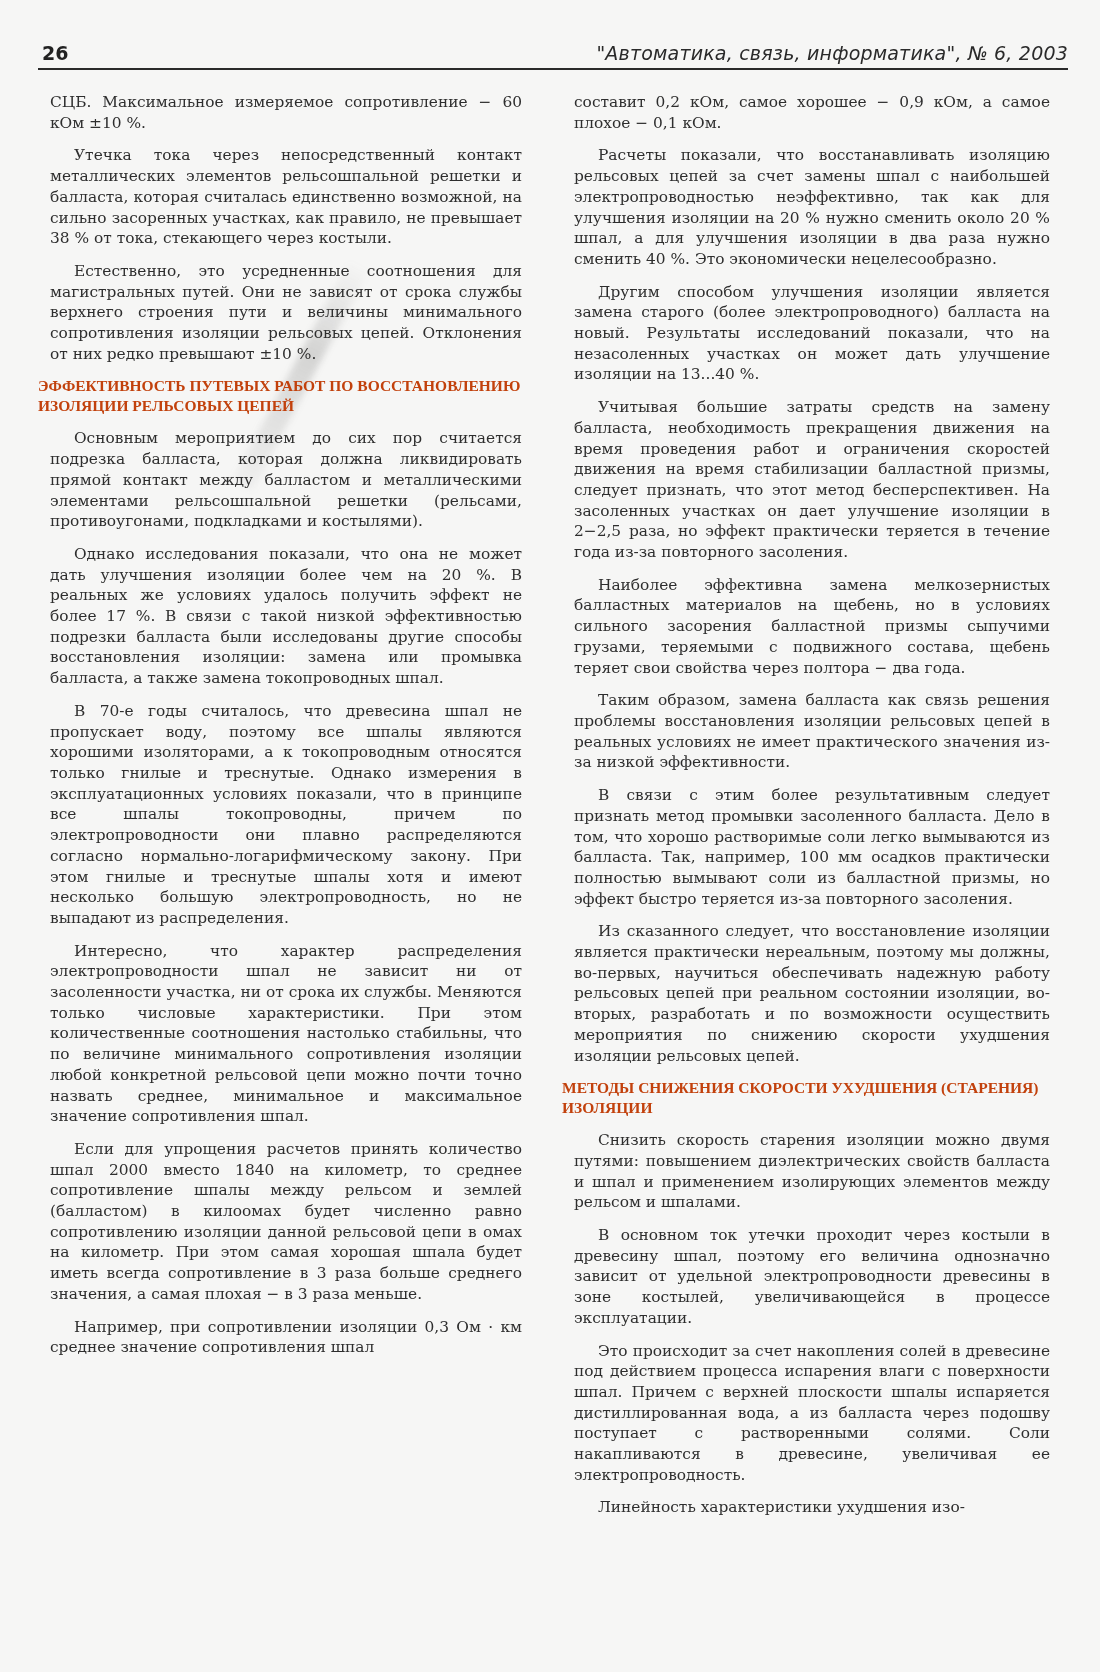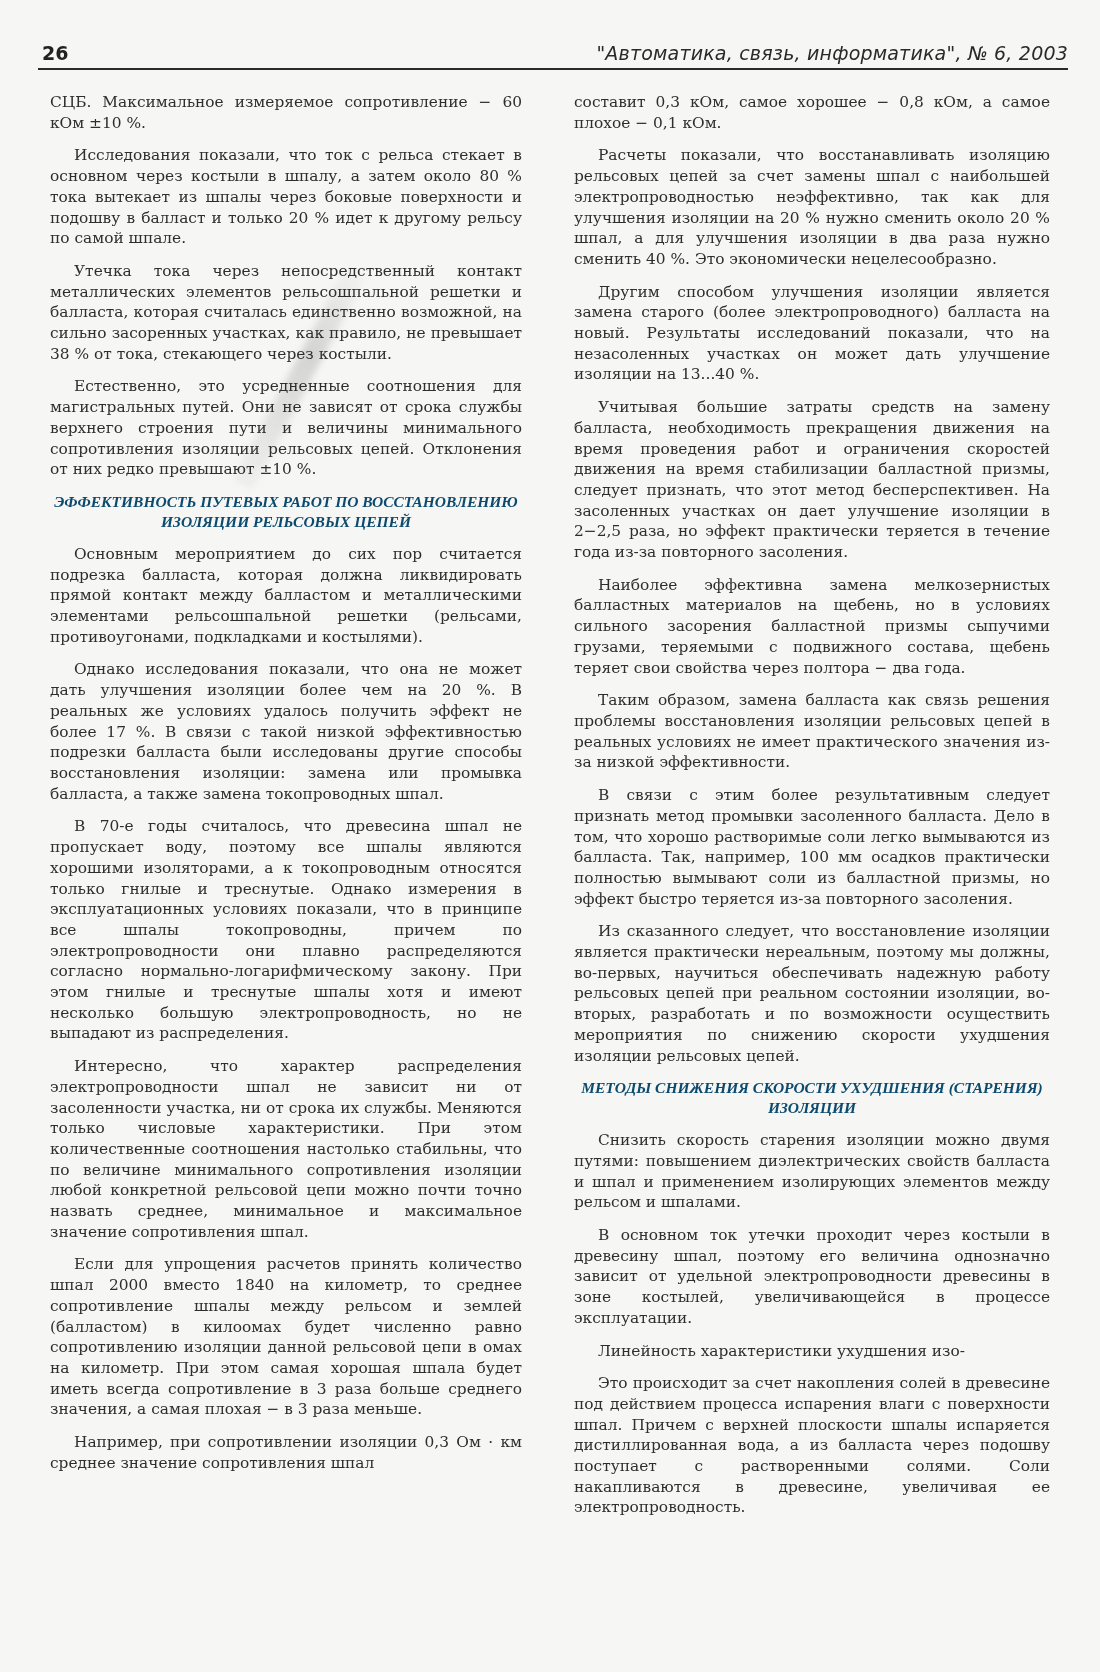--- a/index.html
+++ b/index.html
@@ -26,63 +26,61 @@
   .col {
     position: absolute; top: 80px; width: 496px;
     font-size: 15.4px; line-height: 20.7px; text-align: justify;
   }
   .col-left { left: 38px; }
   .col-right { left: 562px; width: 500px; }
   .col p { margin: 12px; text-indent: 24px; hyphens: manual; }
   .col p.noindent { text-indent: 0; }
   .section-title {
     font-family: "Liberation Serif", "DejaVu Serif", serif; font-weight: bold;
-    font-size: 15.5px; line-height: 20px; text-align: center; color: #0c4a6e;
+    font-size: 15.5px; line-height: 20px; text-align: left; color: #c2410c;
     margin: 12px 0 6px 0;
-    font-style: italic;
   }
   .smudge {
     position: absolute; left: 290px; top: 250px; width: 22px; height: 250px;
     background: linear-gradient(180deg, rgba(120,120,120,0) 0%, rgba(110,110,110,0.25) 40%, rgba(110,110,110,0.05) 100%);
     transform: rotate(28deg); filter: blur(3px);
   }
 </style>
 </head>
 <body>
 
 <div class="page">
   <div class="header">
     <span class="page-num">26</span>
     <span class="journal">"Автоматика, связь, информатика", № 6, 2003</span>
   </div>
 
   <div class="smudge"></div>
 
   <div class="col col-left">
     <p class="noindent">СЦБ. Максимальное измеряемое сопротивление − 60 кОм ±10 %.</p>
-    <p>Исследования показали, что ток с рельса стекает в основном через костыли в шпалу, а затем около 80 % тока вытекает из шпалы через боковые поверхности и подошву в балласт и только 20 % идет к другому рельсу по самой шпале.</p>
     <p>Утечка тока через непосредственный контакт металлических элементов рельсошпальной решетки и балласта, которая считалась единственно возможной, на сильно засоренных участках, как правило, не превышает 38 % от тока, стекающего через костыли.</p>
     <p>Естественно, это усредненные соотношения для магистральных путей. Они не зависят от срока службы верхнего строения пути и величины минимального сопротивления изоляции рельсовых цепей. Отклонения от них редко превышают ±10 %.</p>
     <div class="section-title">ЭФФЕКТИВНОСТЬ ПУТЕВЫХ РАБОТ ПО ВОССТАНОВЛЕНИЮ ИЗОЛЯЦИИ РЕЛЬСОВЫХ ЦЕПЕЙ</div>
     <p>Основным мероприятием до сих пор считается подрезка балласта, которая должна ликвидировать прямой контакт между балластом и металлическими элементами рельсошпальной решетки (рельсами, противоугонами, подкладками и костылями).</p>
     <p>Однако исследования показали, что она не может дать улучшения изоляции более чем на 20 %. В реальных же условиях удалось получить эффект не более 17 %. В связи с такой низкой эффективностью подрезки балласта были исследованы другие способы восстановления изоляции: замена или промывка балласта, а также замена токопроводных шпал.</p>
     <p>В 70-е годы считалось, что древесина шпал не пропускает воду, поэтому все шпалы являются хорошими изоляторами, а к токопроводным относятся только гнилые и треснутые. Однако измерения в эксплуатационных условиях показали, что в принципе все шпалы токопроводны, причем по электропроводности они плавно распределяются согласно нормально-логарифмическому закону. При этом гнилые и треснутые шпалы хотя и имеют несколько большую электропроводность, но не выпадают из распределения.</p>
     <p>Интересно, что характер распределения электропроводности шпал не зависит ни от засоленности участка, ни от срока их службы. Меняются только числовые характеристики. При этом количественные соотношения настолько стабильны, что по величине минимального сопротивления изоляции любой конкретной рельсовой цепи можно почти точно назвать среднее, минимальное и максимальное значение сопротивления шпал.</p>
     <p>Если для упрощения расчетов принять количество шпал 2000 вместо 1840 на километр, то среднее сопротивление шпалы между рельсом и землей (балластом) в килоомах будет численно равно сопротивлению изоляции данной рельсовой цепи в омах на километр. При этом самая хорошая шпала будет иметь всегда сопротивление в 3 раза больше среднего значения, а самая плохая − в 3 раза меньше.</p>
     <p>Например, при сопротивлении изоляции 0,3 Ом · км среднее значение сопротивления шпал</p>
   </div>
 
   <div class="col col-right">
-    <p class="noindent">составит 0,3 кОм, самое хорошее − 0,8 кОм, а самое плохое − 0,1 кОм.</p>
+    <p class="noindent">составит 0,2 кОм, самое хорошее − 0,9 кОм, а самое плохое − 0,1 кОм.</p>
     <p>Расчеты показали, что восстанавливать изоляцию рельсовых цепей за счет замены шпал с наибольшей электропроводностью неэффективно, так как для улучшения изоляции на 20 % нужно сменить около 20 % шпал, а для улучшения изоляции в два раза нужно сменить 40 %. Это экономически нецелесообразно.</p>
     <p>Другим способом улучшения изоляции является замена старого (более электропроводного) балласта на новый. Результаты исследований показали, что на незасоленных участках он может дать улучшение изоляции на 13...40 %.</p>
     <p>Учитывая большие затраты средств на замену балласта, необходимость прекращения движения на время проведения работ и ограничения скоростей движения на время стабилизации балластной призмы, следует признать, что этот метод бесперспективен. На засоленных участках он дает улучшение изоляции в 2−2,5 раза, но эффект практически теряется в течение года из-за повторного засоления.</p>
     <p>Наиболее эффективна замена мелкозернистых балластных материалов на щебень, но в условиях сильного засорения балластной призмы сыпучими грузами, теряемыми с подвижного состава, щебень теряет свои свойства через полтора − два года.</p>
     <p>Таким образом, замена балласта как связь решения проблемы восстановления изоляции рельсовых цепей в реальных условиях не имеет практического значения из-за низкой эффективности.</p>
     <p>В связи с этим более результативным следует признать метод промывки засоленного балласта. Дело в том, что хорошо растворимые соли легко вымываются из балласта. Так, например, 100 мм осадков практически полностью вымывают соли из балластной призмы, но эффект быстро теряется из-за повторного засоления.</p>
     <p>Из сказанного следует, что восстановление изоляции является практически нереальным, поэтому мы должны, во-первых, научиться обеспечивать надежную работу рельсовых цепей при реальном состоянии изоляции, во-вторых, разработать и по возможности осуществить мероприятия по снижению скорости ухудшения изоляции рельсовых цепей.</p>
     <div class="section-title">МЕТОДЫ СНИЖЕНИЯ СКОРОСТИ УХУДШЕНИЯ (СТАРЕНИЯ) ИЗОЛЯЦИИ</div>
     <p>Снизить скорость старения изоляции можно двумя путями: повышением диэлектрических свойств балласта и шпал и применением изолирующих элементов между рельсом и шпалами.</p>
     <p>В основном ток утечки проходит через костыли в древесину шпал, поэтому его величина однозначно зависит от удельной электропроводности древесины в зоне костылей, увеличивающейся в процессе эксплуатации.</p>
+    <p>Это происходит за счет накопления солей в древесине под действием процесса испарения влаги с поверхности шпал. Причем с верхней плоскости шпалы испаряется дистиллированная вода, а из балласта через подошву поступает с растворенными солями. Соли накапливаются в древесине, увеличивая ее электропроводность.</p>
     <p>Линейность характеристики ухудшения изо-</p>
-    <p>Это происходит за счет накопления солей в древесине под действием процесса испарения влаги с поверхности шпал. Причем с верхней плоскости шпалы испаряется дистиллированная вода, а из балласта через подошву поступает с растворенными солями. Соли накапливаются в древесине, увеличивая ее электропроводность.</p>
   </div>
 </div>
 
 </body></html>

